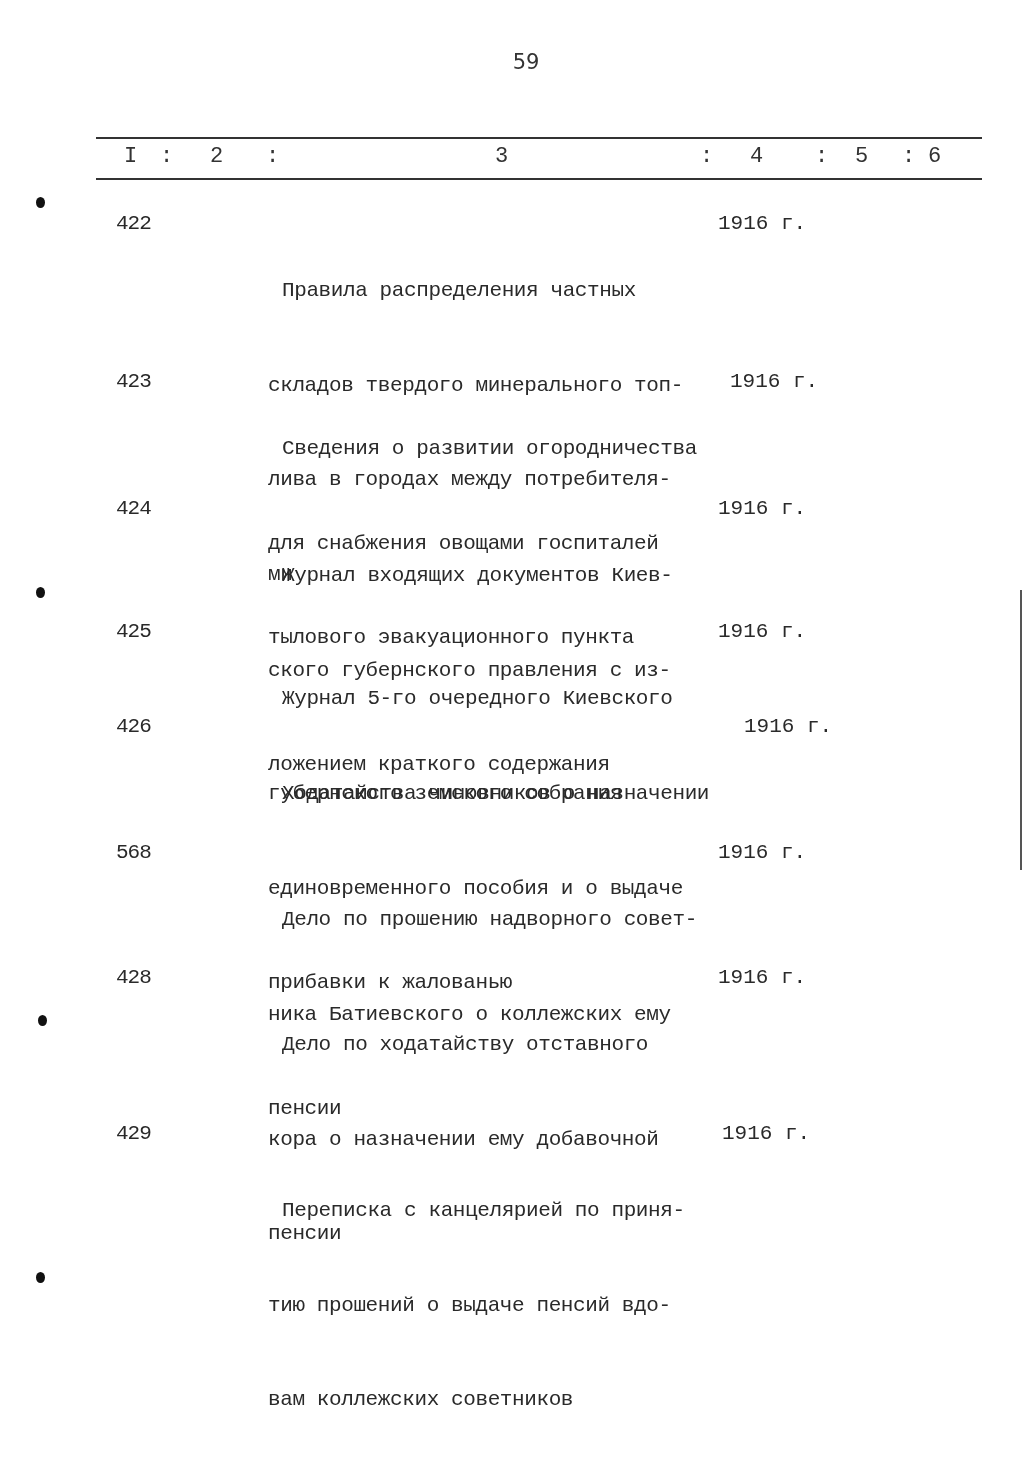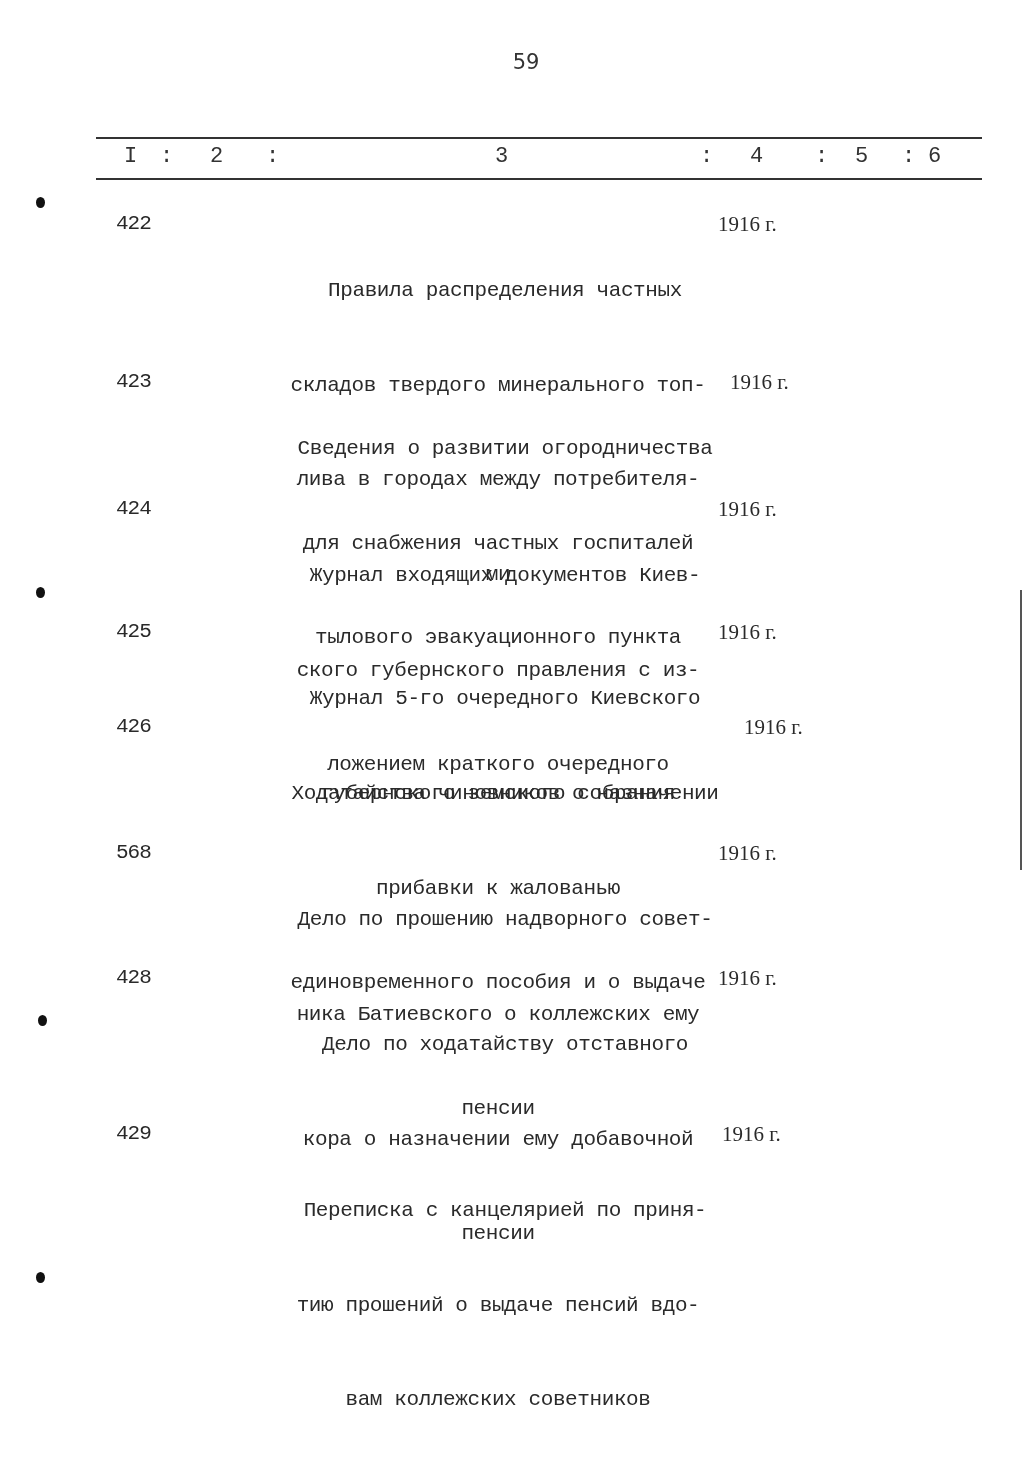--- a/index.html
+++ b/index.html
@@ -15,23 +15,22 @@
   .rule { position: absolute; left: 96px; width: 886px; height: 2px; background: #333; }
   .rule.top { top: 137px; }
   .rule.bottom { top: 178px; }
   .hdr { position: absolute; top: 144px; font-size: 22px; color: #333; }
   .row { position: absolute; left: 0; width: 1024px; }
   .num { position: absolute; left: 116px; font-size: 21px; letter-spacing: -1px; }
   .title {
     position: absolute; left: 268px; width: 460px;
     font-size: 21px; line-height: 31.5px; white-space: pre;
     letter-spacing: -0.4px;
-    text-align: center;
   }
-  .year { position: absolute; font-size: 21px; white-space: nowrap; font-family: Liberation Serif, serif; }
+  .year { position: absolute; font-size: 21px; white-space: nowrap; }
   .margin-edge { position: absolute; left: 1020px; top: 590px; width: 2px; height: 280px; background: #555; }
   .dot { position: absolute; width: 9px; height: 11px; border-radius: 50%; background: #111; }
 </style>
 </head>
 <body>
 
 <div class="page-num">59</div>
 
 <div class="rule top"></div>
 <div class="hdr" style="left:124px">I</div>
@@ -55,51 +54,51 @@
     <div>лива в городах между потребителя-</div>
     <div>ми</div>
   </div>
   <span class="year" style="left:718px">1916 г.</span>
 </div>
 
 <div class="row" style="top:370px">
   <span class="num">423</span>
   <div class="title" style="top:0">
     <div style="padding-left:14px">Сведения о развитии огородничества</div>
-    <div>для снабжения частных госпиталей</div>
+    <div>для снабжения овощами госпиталей</div>
     <div>тылового эвакуационного пункта</div>
   </div>
   <span class="year" style="left:730px">1916 г.</span>
 </div>
 
 <div class="row" style="top:497px">
   <span class="num">424</span>
   <div class="title" style="top:0">
     <div style="padding-left:14px">Журнал входящих документов Киев-</div>
     <div>ского губернского правления с из-</div>
-    <div>ложением краткого очередного</div>
+    <div>ложением краткого содержания</div>
   </div>
   <span class="year" style="left:718px">1916 г.</span>
 </div>
 
 <div class="row" style="top:620px">
   <span class="num">425</span>
   <div class="title" style="top:0">
     <div style="padding-left:14px">Журнал 5-го очередного Киевского</div>
     <div>губернского земского собрания</div>
   </div>
   <span class="year" style="left:718px">1916 г.</span>
 </div>
 
 <div class="row" style="top:715px">
   <span class="num">426</span>
   <div class="title" style="top:0">
     <div style="padding-left:14px">Ходатайства чиновников о назначении</div>
+    <div>единовременного пособия и о выдаче</div>
     <div>прибавки к жалованью</div>
-    <div>единовременного пособия и о выдаче</div>
   </div>
   <span class="year" style="left:744px">1916 г.</span>
 </div>
 
 <div class="row" style="top:841px">
   <span class="num">568</span>
   <div class="title" style="top:0">
     <div style="padding-left:14px">Дело по прошению надворного совет-</div>
     <div>ника Батиевского о коллежских ему</div>
     <div>пенсии</div>

